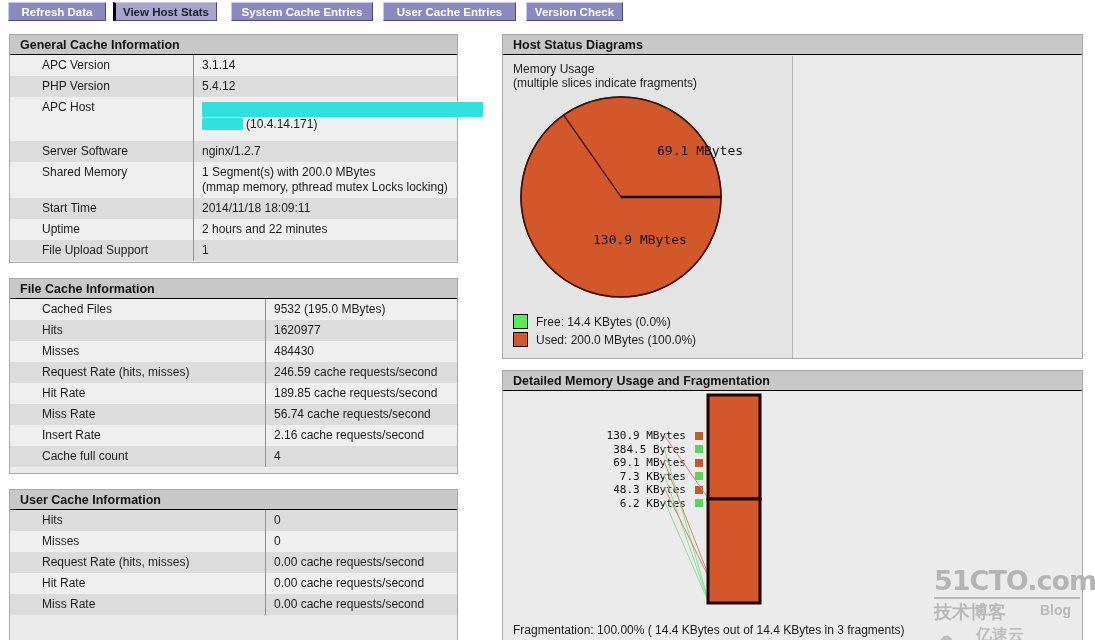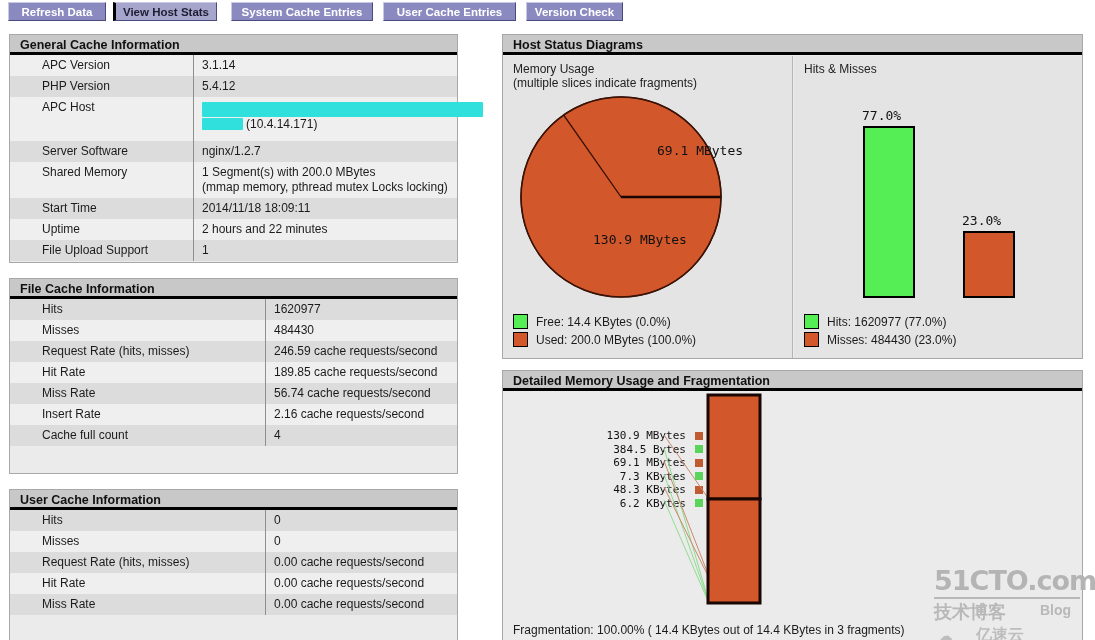--- a/index.html
+++ b/index.html
@@ -39,21 +39,21 @@
 
   
   .panel{
     position:absolute;
     border:1px solid #a8a8a8;
     background:#ebebeb;
     box-sizing:border-box;
   }
   .panel-head{
     background:#c8c8c8;
-    border-bottom:3px solid #000000;
+    border-bottom:1px solid #000000;
     font-weight:bold;font-size:12.5px;
     color:#111;
     padding:3px 0 3px 10px;
     height:20px;box-sizing:border-box;
     line-height:14px;
   }
 
   
   table.info{
     border-collapse:collapse;width:100%;
@@ -197,20 +197,24 @@
         <td class="v">1</td>
       </tr>
     </tbody>
   </table>
 </div>
 
 <div class="panel" style="left:9px;top:278px;width:449px;height:196px;">
   <div class="panel-head">File Cache Information</div>
   <table class="info wide">
     <tbody>
+      <tr class="odd">
+        <td class="k">Cached Files</td>
+        <td class="v">9532 (195.0 MBytes)</td>
+      </tr>
       <tr class="even">
         <td class="k">Hits</td>
         <td class="v">1620977</td>
       </tr>
       <tr class="odd">
         <td class="k">Misses</td>
         <td class="v">484430</td>
       </tr>
       <tr class="even">
         <td class="k">Request Rate (hits, misses)</td>
@@ -290,43 +294,20 @@
         <i class="swatch" style="background:#55ee55;"></i>
         <span>Free: 14.4 KBytes (0.0%)</span>
       </div>
       <div>
         <i class="swatch" style="background:#d2572a;"></i>
         <span>Used: 200.0 MBytes (100.0%)</span>
       </div>
     </div>
   </div>
 
-  <div class="diagcol" style="left:291px;right:0;width:288px;">
-    <div class="diagtitle">Hits &amp; Misses</div>
-
-    <svg width="250" height="230" viewBox="0 0 250 230" style="position:absolute;left:26px;top:26px;">
-
-      <rect x="44" y="45" width="50" height="170" fill="#55ee55" stroke="#000" stroke-width="2"></rect>
-      <text x="42" y="38" font-size="13" fill="#111" font-family="DejaVu Sans Mono, Liberation Mono, monospace">77.0%</text>
-
-      <rect x="144" y="150" width="50" height="65" fill="#d2572a" stroke="#000" stroke-width="2"></rect>
-      <text x="142" y="143" font-size="13" fill="#111" font-family="DejaVu Sans Mono, Liberation Mono, monospace">23.0%</text>
-    </svg>
-
-    <div class="legend">
-      <div>
-        <i class="swatch" style="background:#55ee55;"></i>
-        <span>Hits: 1620977 (77.0%)</span>
-      </div>
-      <div>
-        <i class="swatch" style="background:#d2572a;"></i>
-        <span>Misses: 484430 (23.0%)</span>
-      </div>
-    </div>
-  </div>
 </div>
 
 <div class="panel" style="left:502px;top:370px;width:581px;height:271px;">
   <div class="panel-head">Detailed Memory Usage and Fragmentation</div>
 
   <div class="fraglabels" style="left:10px;top:58px;width:190px;">
     <div class="fragrow">
       <span class="txt">130.9 MBytes</span>
       <i class="chip" style="background:#c05a30;"></i>
     </div>

